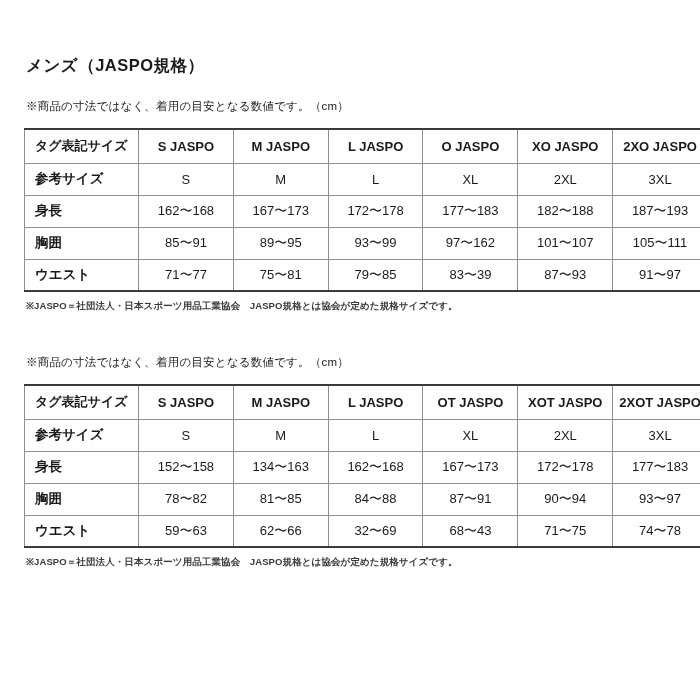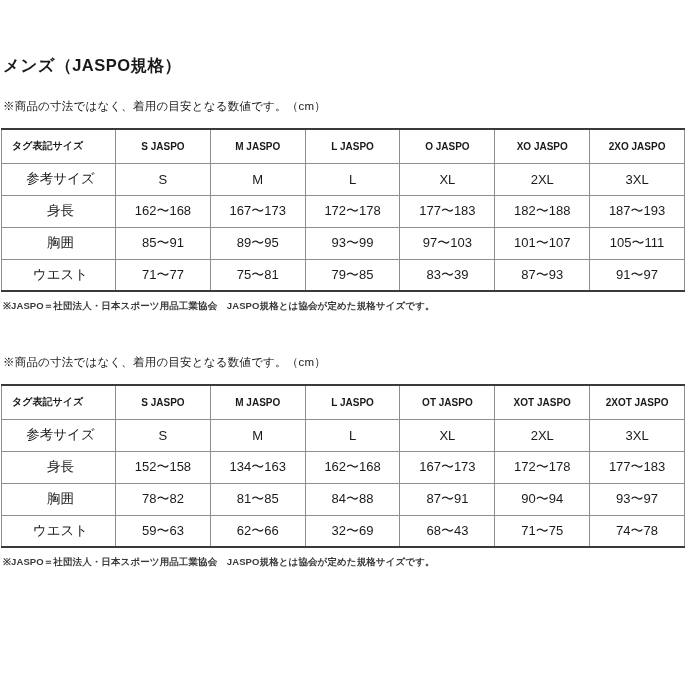--- a/index.html
+++ b/index.html
@@ -11,21 +11,21 @@
     height: 700px;
     background: #ffffff;
     font-family: "Liberation Sans", sans-serif;
     color: #231f20;
     -webkit-font-smoothing: antialiased;
   }
   .page {
     width: 684px;
     height: 700px;
     box-sizing: border-box;
-    padding: 0 1px;
+    padding: 0 24px;
     position: relative;
   }
   .section {
     width: 684px;
     margin: 0 auto;
   }
   .sec-men { padding-top: 55px; }
   .sec-ladies { padding-top: 42px; }
 
   .sec-title {
@@ -57,32 +57,32 @@
     color: #1a1a1a;
     padding: 0 6px;
     vertical-align: middle;
     box-sizing: border-box;
   }
   table.size-table tr.header-row {
     height: 34px;
   }
   table.size-table tr.header-row th {
     font-weight: bold;
-    font-size: 10px;
+    font-size: 13px;
     text-align: center;
     border-top: 2px solid #3a3a3a;
     border-bottom: 1px solid #8e8e8e;
   }
   table.size-table tr.header-row th.rowhead {
     text-align: left;
     padding-left: 10px;
   }
   table.size-table th.rowhead {
-    text-align: center;
-    font-weight: normal;
+    text-align: left;
+    font-weight: bold;
     font-size: 13.5px;
     padding-left: 10px;
     width: 114px;
   }
   table.size-table td {
     text-align: center;
   }
   table.size-table tr.last-row th,
   table.size-table tr.last-row td {
     border-bottom: 2px solid #3a3a3a;
@@ -132,21 +132,21 @@
           <td>172〜178</td>
           <td>177〜183</td>
           <td>182〜188</td>
           <td>187〜193</td>
         </tr>
         <tr>
           <th class="rowhead">胸囲</th>
           <td>85〜91</td>
           <td>89〜95</td>
           <td>93〜99</td>
-          <td>97〜103</td>
+          <td>97〜162</td>
           <td>101〜107</td>
           <td>105〜111</td>
         </tr>
         <tr class="last-row">
           <th class="rowhead">ウエスト</th>
           <td>71〜77</td>
           <td>75〜81</td>
           <td>79〜85</td>
           <td>83〜39</td>
           <td>87〜93</td>

